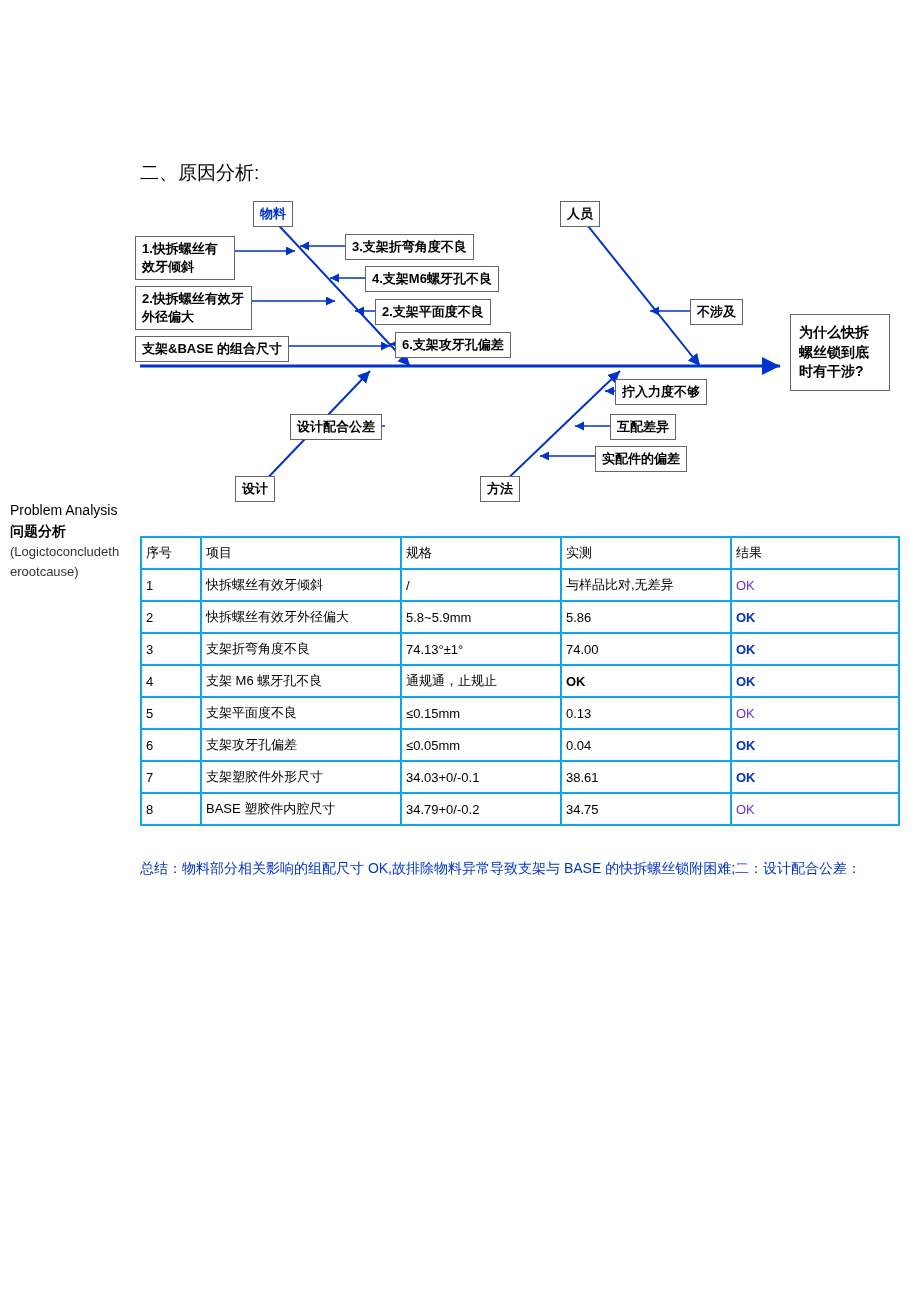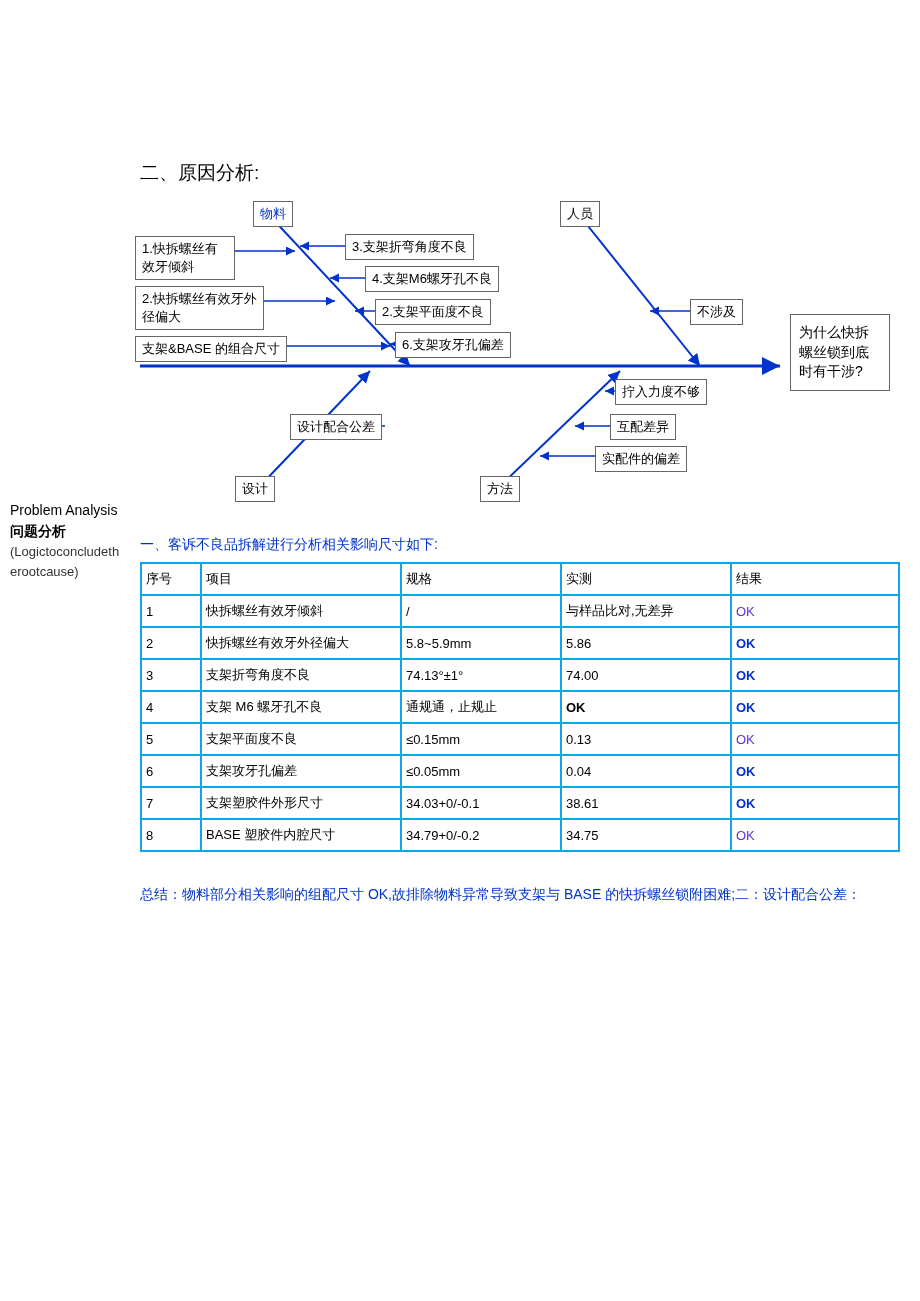--- a/index.html
+++ b/index.html
@@ -6,21 +6,21 @@
     body { font-family: "Microsoft YaHei", SimSun, sans-serif; background: #fff; width: 920px; font-size: 14px; color: #000; }
     .page { display: flex; padding: 160px 10px 40px 10px; }
     .sidebar { width: 120px; padding-right: 10px; padding-top: 340px; font-size: 14px; line-height: 1.5; word-break: break-all; }
     .sidebar .pa-label { color: #000; }
     .sidebar .pa-label .bold { font-weight: bold; }
     .sidebar .logic { color: #333; font-size: 13px; }
     .main { flex: 1; padding-left: 10px; }
     .section-header { font-size: 19px; margin-bottom: 10px; }
 
     
-    .fishbone { position: relative; width: 750px; height: 320px; margin-bottom: 20px; }
+    .fishbone { position: relative; width: 750px; height: 320px; margin-bottom: 20px; font-weight: bold; }
     .fishbone svg { position: absolute; top: 0; left: 0; }
     .box { position: absolute; background: #fff; border: 1px solid #666; padding: 3px 6px; font-size: 13px; white-space: nowrap; }
     .box-blue { color: #0033cc; }
     .problem-box { position: absolute; right: 0; top: 118px; width: 100px; border: 1px solid #666; padding: 8px; font-size: 14px; line-height: 1.4; }
     
     .subsection-header { color: #0033cc; font-size: 14px; margin: 10px 0 8px 0; }
     
     table { border-collapse: collapse; width: 100%; max-width: 760px; }
     th, td { border: 2px solid #0ea5e9; padding: 6px 4px; text-align: left; font-size: 13px; vertical-align: middle; height: 30px; }
     th { font-weight: normal; }
@@ -78,40 +78,39 @@
         <line x1="525" y1="230" x2="435" y2="230" stroke="#0033cc" stroke-width="1.5" marker-end="url(#arrow)"></line>
         <line x1="530" y1="260" x2="400" y2="260" stroke="#0033cc" stroke-width="1.5" marker-end="url(#arrow)"></line>
       </svg>
 
       <div class="box box-blue" style="left:113px; top:5px;">物料</div>
       <div class="box" style="left:420px; top:5px;">人员</div>
       <div class="box" style="left:95px; top:280px;">设计</div>
       <div class="box" style="left:340px; top:280px;">方法</div>
 
       <div class="box" style="left:-5px; top:40px; width:100px; white-space:normal;">1.快拆螺丝有效牙倾斜</div>
-      <div class="box" style="left:-5px; top:90px; width:129px; white-space:normal;">2.快拆螺丝有效牙外径偏大</div>
+      <div class="box" style="left:-5px; top:90px; width:117px; white-space:normal;">2.快拆螺丝有效牙外径偏大</div>
       <div class="box" style="left:-5px; top:140px;">支架&amp;BASE 的组合尺寸</div>
 
       <div class="box" style="left:205px; top:38px;">3.支架折弯角度不良</div>
       <div class="box" style="left:225px; top:70px;">4.支架M6螺牙孔不良</div>
       <div class="box" style="left:235px; top:103px;">2.支架平面度不良</div>
       <div class="box" style="left:255px; top:136px;">6.支架攻牙孔偏差</div>
 
       <div class="box" style="left:550px; top:103px;">不涉及</div>
 
       <div class="box" style="left:150px; top:218px;">设计配合公差</div>
 
       <div class="box" style="left:475px; top:183px;">拧入力度不够</div>
       <div class="box" style="left:470px; top:218px;">互配差异</div>
       <div class="box" style="left:455px; top:250px;">实配件的偏差</div>
 
       <div class="problem-box">为什么快拆螺丝锁到底时有干涉?</div>
     </div>
 
-    <div class="subsection-header">一、客诉不良品拆解进行分析相关影响尺寸如下:</div>
 
     <table>
       <thead>
         <tr>
           <th style="width:60px;">序号</th>
           <th style="width:200px;">项目</th>
           <th style="width:160px;">规格</th>
           <th style="width:170px;">实测</th>
           <th>结果</th>
         </tr>

